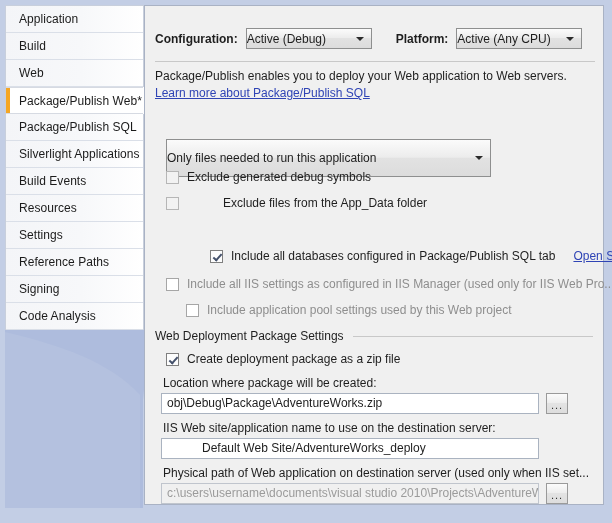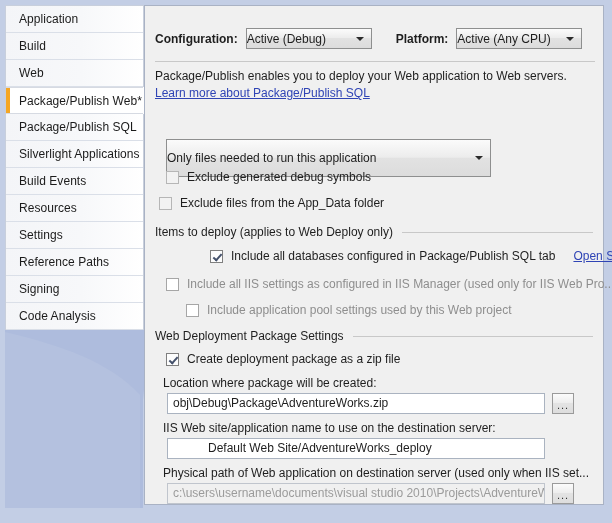--- a/index.html
+++ b/index.html
@@ -250,21 +250,21 @@
   
   .field-label {
     position: absolute;
     left: 18px;
     font-size: 12px;
     color: #1e1e1e;
     white-space: nowrap;
   }
   .tf-wrap {
     position: absolute;
-    left: 22px;
+    left: 16px;
     display: flex;
     align-items: center;
   }
   .tf {
     height: 21px;
     box-sizing: border-box;
     background: #ffffff;
     border: 1px solid #aab3c0;
     font-size: 12px;
     color: #1e1e1e;
@@ -377,29 +377,25 @@
       <div class="combo" id="combo-deploy-items">
         <span>Only files needed to run this application</span>
         <span class="arrow"></span>
       </div>
 
       <div class="cbrow" style="left:21px; top:164px;">
         <span class="cb empty-light"></span>
         <span class="cb-label">Exclude generated debug symbols</span>
       </div>
 
-      <div class="cbrow" style="left:14px; top:190px;">
+      <div class="cbrow" style="left:21px; top:190px;gap:36px;">
         <span class="cb empty-light"></span>
         <span class="cb-label">Exclude files from the App_Data folder</span>
       </div>
 
-      <div class="section" style="top:219px;">
-        <span>Items to deploy (applies to Web Deploy only)</span>
-        <span class="sec-rule"></span>
-      </div>
 
       <div class="cbrow" style="left:21px; top:243px;padding-left:44px;">
         <span class="cb checked"></span>
         <span class="cb-label">Include all databases configured in Package/Publish SQL tab</span>
         <a class="link" style="margin-left:18px;">Open Settings</a>
       </div>
 
       <div class="cbrow disabled" style="left:21px; top:271px;">
         <span class="cb disabled"></span>
         <span class="cb-label">Include all IIS settings as configured in IIS Manager (used only for IIS Web Pro...</span>

